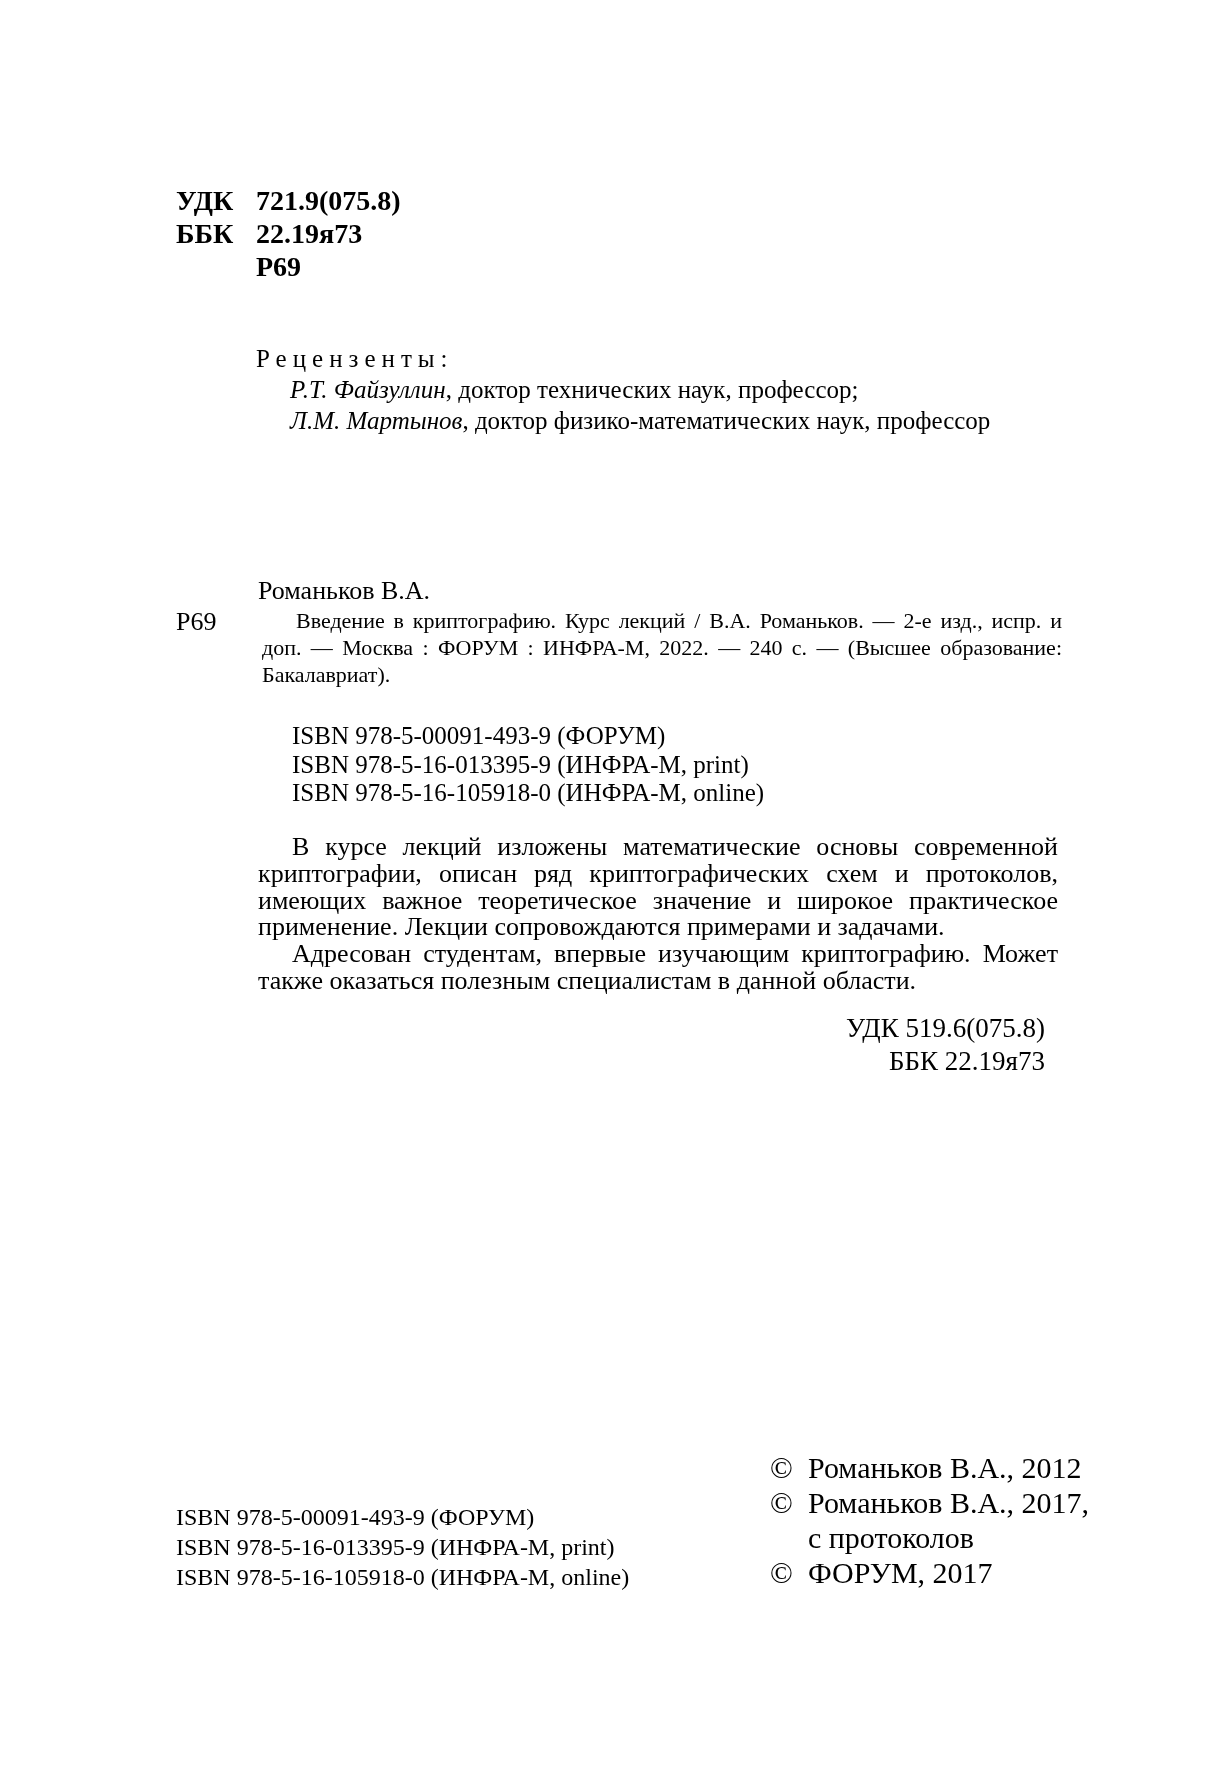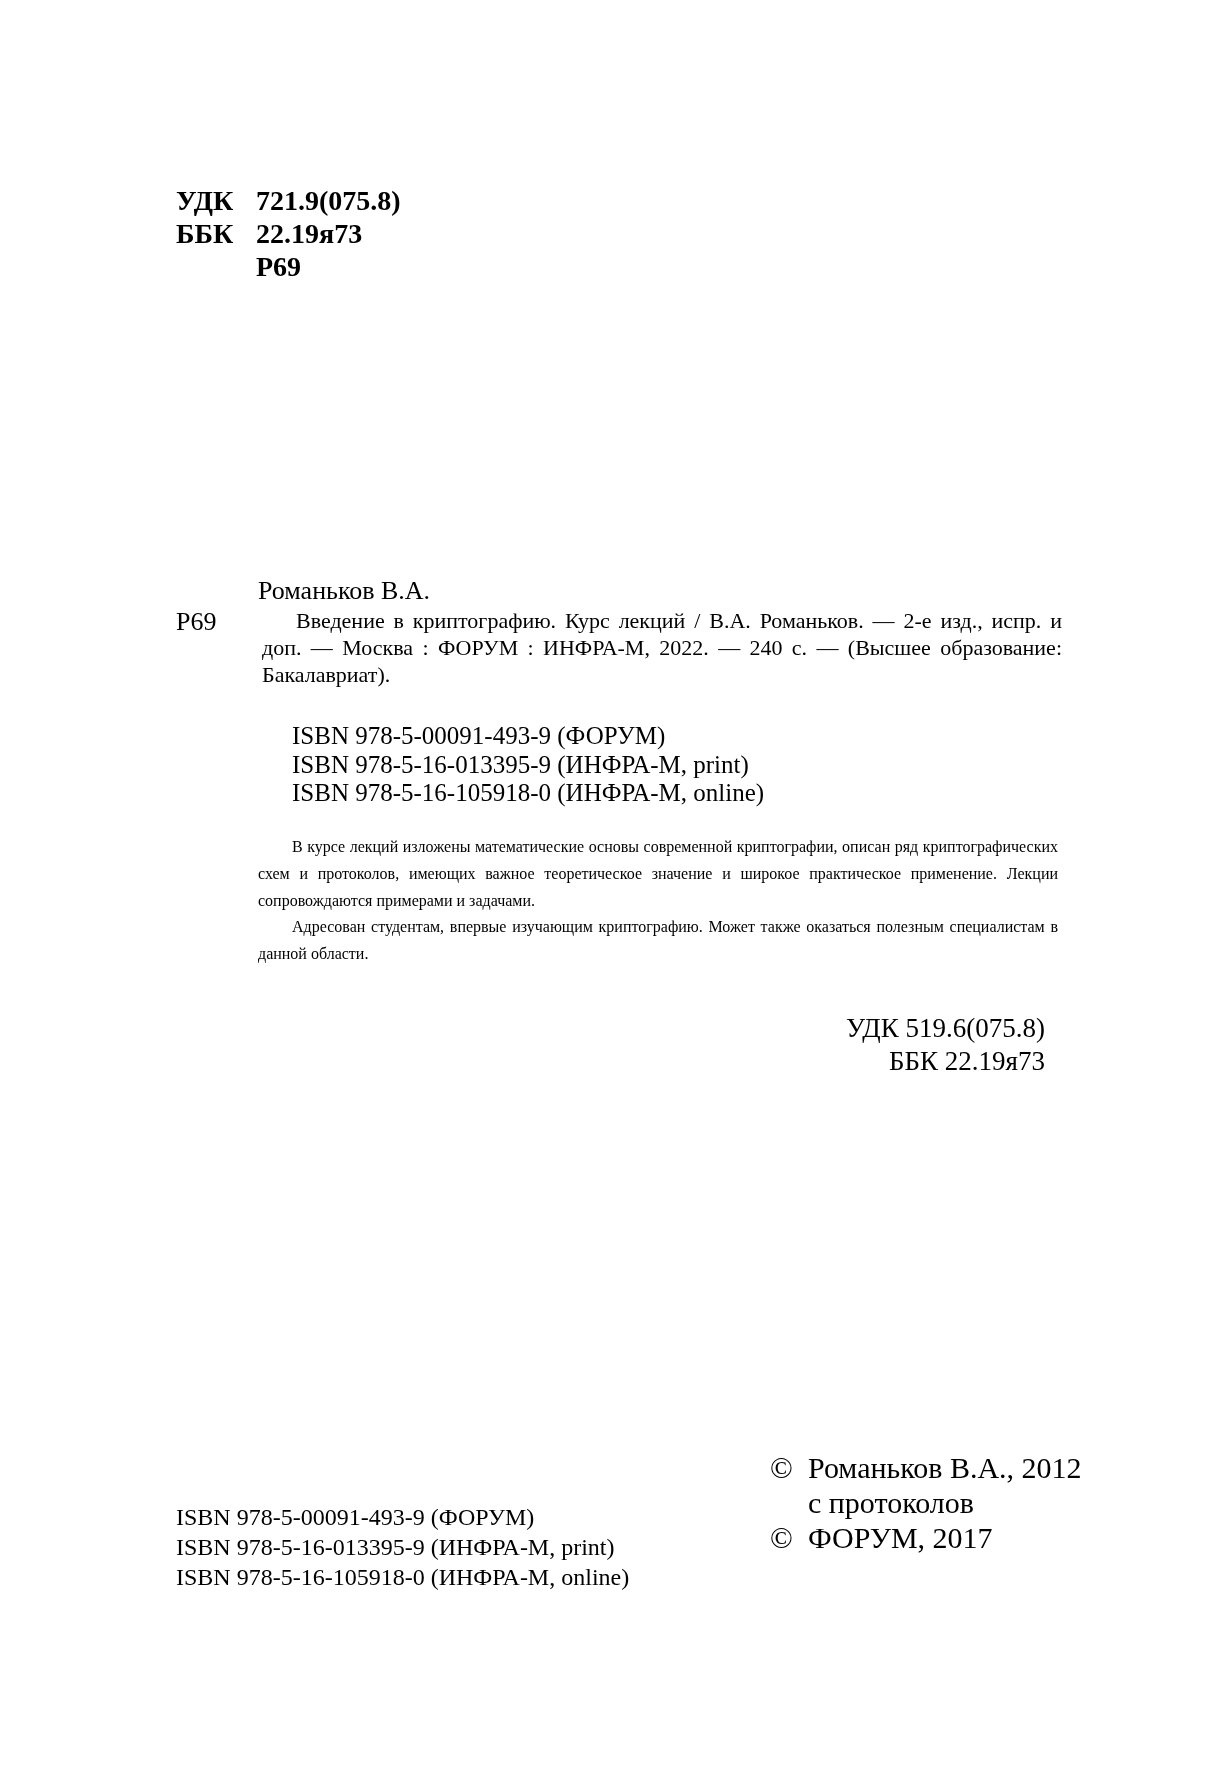--- a/index.html
+++ b/index.html
@@ -26,21 +26,21 @@
 
   
   .card-author { position:absolute; left:258px; top:576px; font-size:26px; font-weight:normal; }
   .card-sign   { position:absolute; left:176px; top:607px; font-size:26px; }
   .card-desc   { position:absolute; left:262px; top:607px; width:800px;
                  font-size:22px; line-height:27px; text-align:justify; text-indent:34px; }
   .card-isbns  { position:absolute; left:292px; top:722px; font-size:25px; line-height:28.5px; }
 
   
   .annotation { position:absolute; left:258px; top:834px; width:800px;
-                font-size:16px; line-height:26.8px; text-align:justify; }
+                font-size:26px; line-height:26.8px; text-align:justify; }
   .annotation p { margin:0; text-indent:34px; }
 
   
   .codes-right { position:absolute; right:175px; top:1012px; text-align:right;
                  font-size:27px; line-height:33px; }
 
   
   .footer-isbns { position:absolute; left:176px; top:1502px; font-size:24px; line-height:30px; }
   .copyright    { position:absolute; left:770px; top:1450px; font-size:30px; line-height:35px; }
   .c-sym  { display:inline-block; width:38px; }
@@ -55,20 +55,29 @@
       <span class="code-label">УДК</span><span>721.9(075.8)</span>
     </div>
     <div>
       <span class="code-label">ББК</span><span>22.19я73</span>
     </div>
     <div>
       <span class="sign-offset">Р69</span>
     </div>
   </div>
 
+  <div class="reviewers">
+    <div class="rev-heading">Рецензенты:</div>
+    <div class="rev-item">
+      <span class="rev-name">Р.Т. Файзуллин</span><span>, доктор технических наук, профессор;</span>
+    </div>
+    <div class="rev-item">
+      <span class="rev-name">Л.М. Мартынов</span><span>, доктор физико-математических наук, профессор</span>
+    </div>
+  </div>
 
   <div class="card-author">Романьков В.А.</div>
   <div class="card-sign">Р69</div>
   <div class="card-desc">Введение в криптографию. Курс лекций / В.А. Романьков. — 2-е изд., испр. и доп. — Москва : ФОРУМ : ИНФРА-М, 2022. — 240 с. — (Высшее образование: Бакалавриат).</div>
 
   <div class="card-isbns">
     <div>ISBN 978-5-00091-493-9 (ФОРУМ)</div>
     <div>ISBN 978-5-16-013395-9 (ИНФРА-М, print)</div>
     <div>ISBN 978-5-16-105918-0 (ИНФРА-М, online)</div>
   </div>
@@ -87,20 +96,23 @@
     <div>ISBN 978-5-00091-493-9 (ФОРУМ)</div>
     <div>ISBN 978-5-16-013395-9 (ИНФРА-М, print)</div>
     <div>ISBN 978-5-16-105918-0 (ИНФРА-М, online)</div>
   </div>
 
   <div class="copyright">
     <div>
       <span class="c-sym">©</span><span>Романьков В.А., 2012</span>
     </div>
     <div>
+      <span class="c-sym">©</span><span>Романьков В.А., 2017,</span>
+    </div>
+    <div>
       <span class="c-sym"></span><span>с протоколов</span>
     </div>
     <div>
       <span class="c-sym">©</span><span>ФОРУМ, 2017</span>
     </div>
   </div>
 
 </div>
 
 </body></html>

